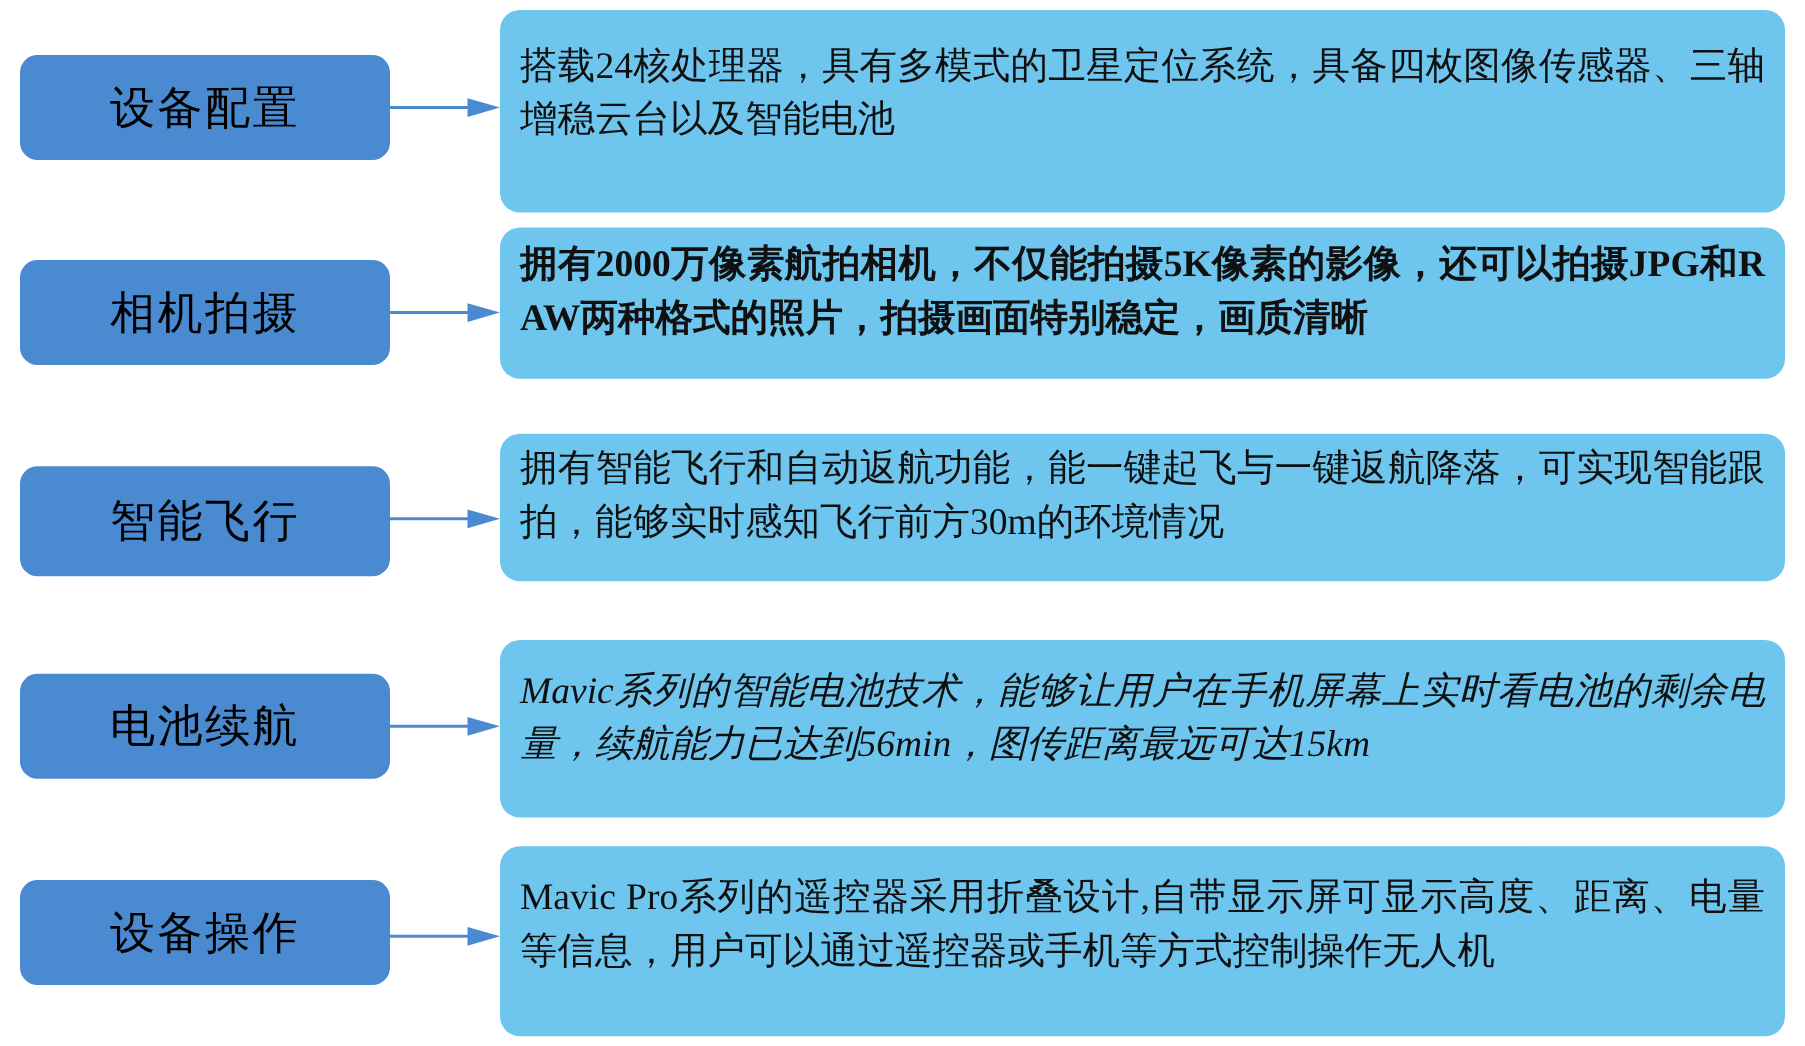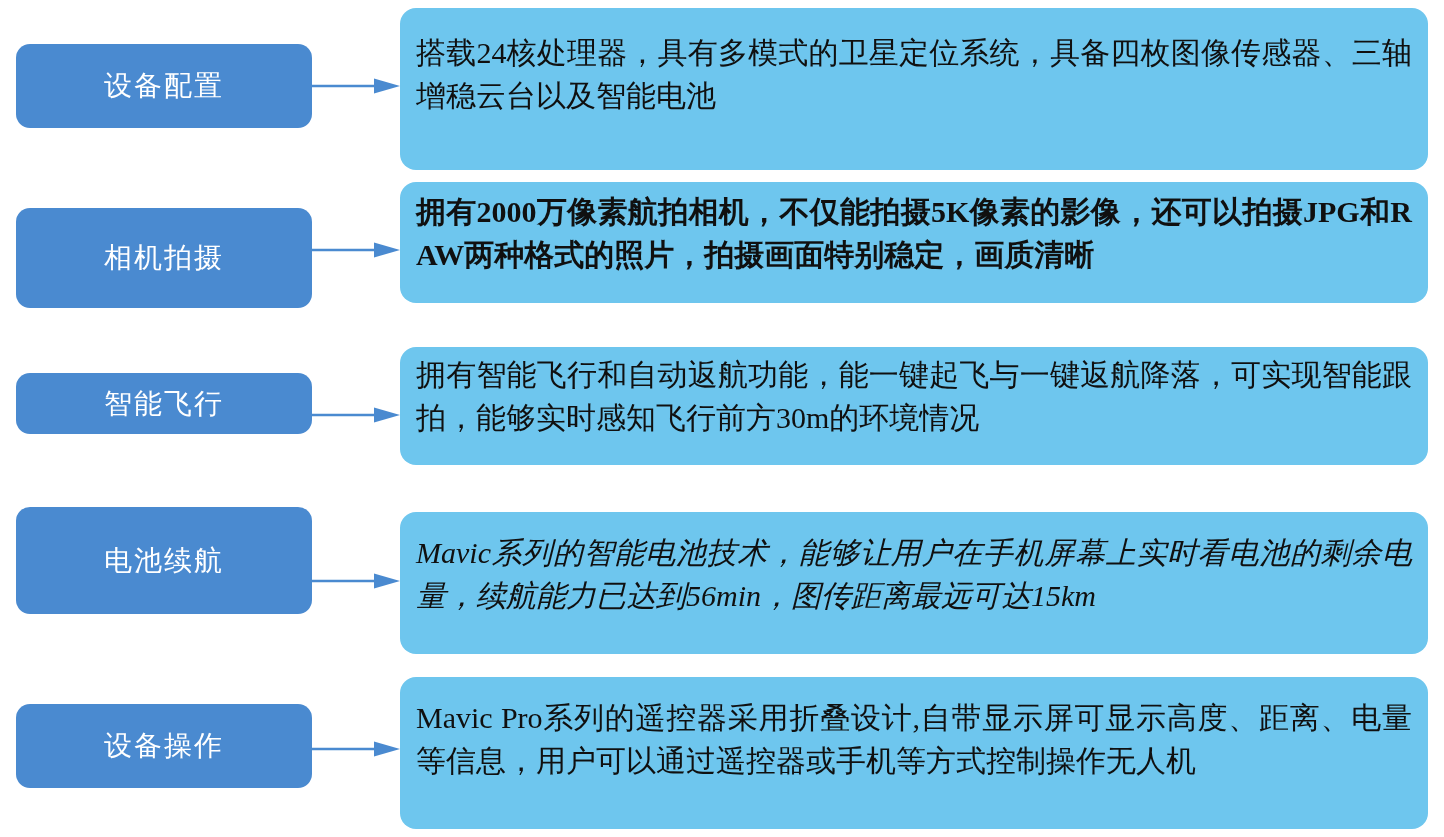--- a/index.html
+++ b/index.html
@@ -33,22 +33,22 @@
     left: 16px;
     width: 296px;
     background: #4a8ad0;
     border-radius: 14px;
     display: flex;
     align-items: center;
     justify-content: center;
     box-sizing: border-box;
   }
   .label-text {
-    color: #ffffff;
-    font-size: 28px;
+    color: #000000;
+    font-size: 36px;
     letter-spacing: 2px;
     line-height: 1;
     white-space: nowrap;
   }
 
   
   .connector {
     position: absolute;
     left: 312px;
     width: 88px;
@@ -82,33 +82,33 @@
   
   
   #row-0 .content-box { top: 8px;  height: 162px; }
   #row-0 .content-text{ margin-top: -28px; }
   #row-0 .label-box   { top: 44px; height: 84px; }
   #row-0 .connector   { top: 75px; }
 
   
   #row-1 .content-box { top: 182px; height: 121px; font-weight: bold; }
   #row-1 .content-text{ margin-top: -18px; }
-  #row-1 .label-box   { top: 208px; height: 100px; }
+  #row-1 .label-box   { top: 208px; height: 84px; }
   #row-1 .connector   { top: 239px; }
 
   
   #row-2 .content-box { top: 347px; height: 118px; }
   #row-2 .content-text{ margin-top: -18px; }
-  #row-2 .label-box   { top: 373px; height: 61px; }
+  #row-2 .label-box   { top: 373px; height: 88px; }
   #row-2 .connector   { top: 404px; }
 
   
   #row-3 .content-box { top: 512px; height: 142px; font-style: italic; }
   #row-3 .content-text{ margin-top: -16px; }
-  #row-3 .label-box   { top: 507px; height: 107px; }
+  #row-3 .label-box   { top: 539px; height: 84px; }
   #row-3 .connector   { top: 570px; }
 
   
   #row-4 .content-box { top: 677px; height: 152px; }
   #row-4 .content-text{ margin-top: -26px; }
   #row-4 .label-box   { top: 704px; height: 84px; }
   #row-4 .connector   { top: 738px; }
 </style>
 </head>
 <body>

